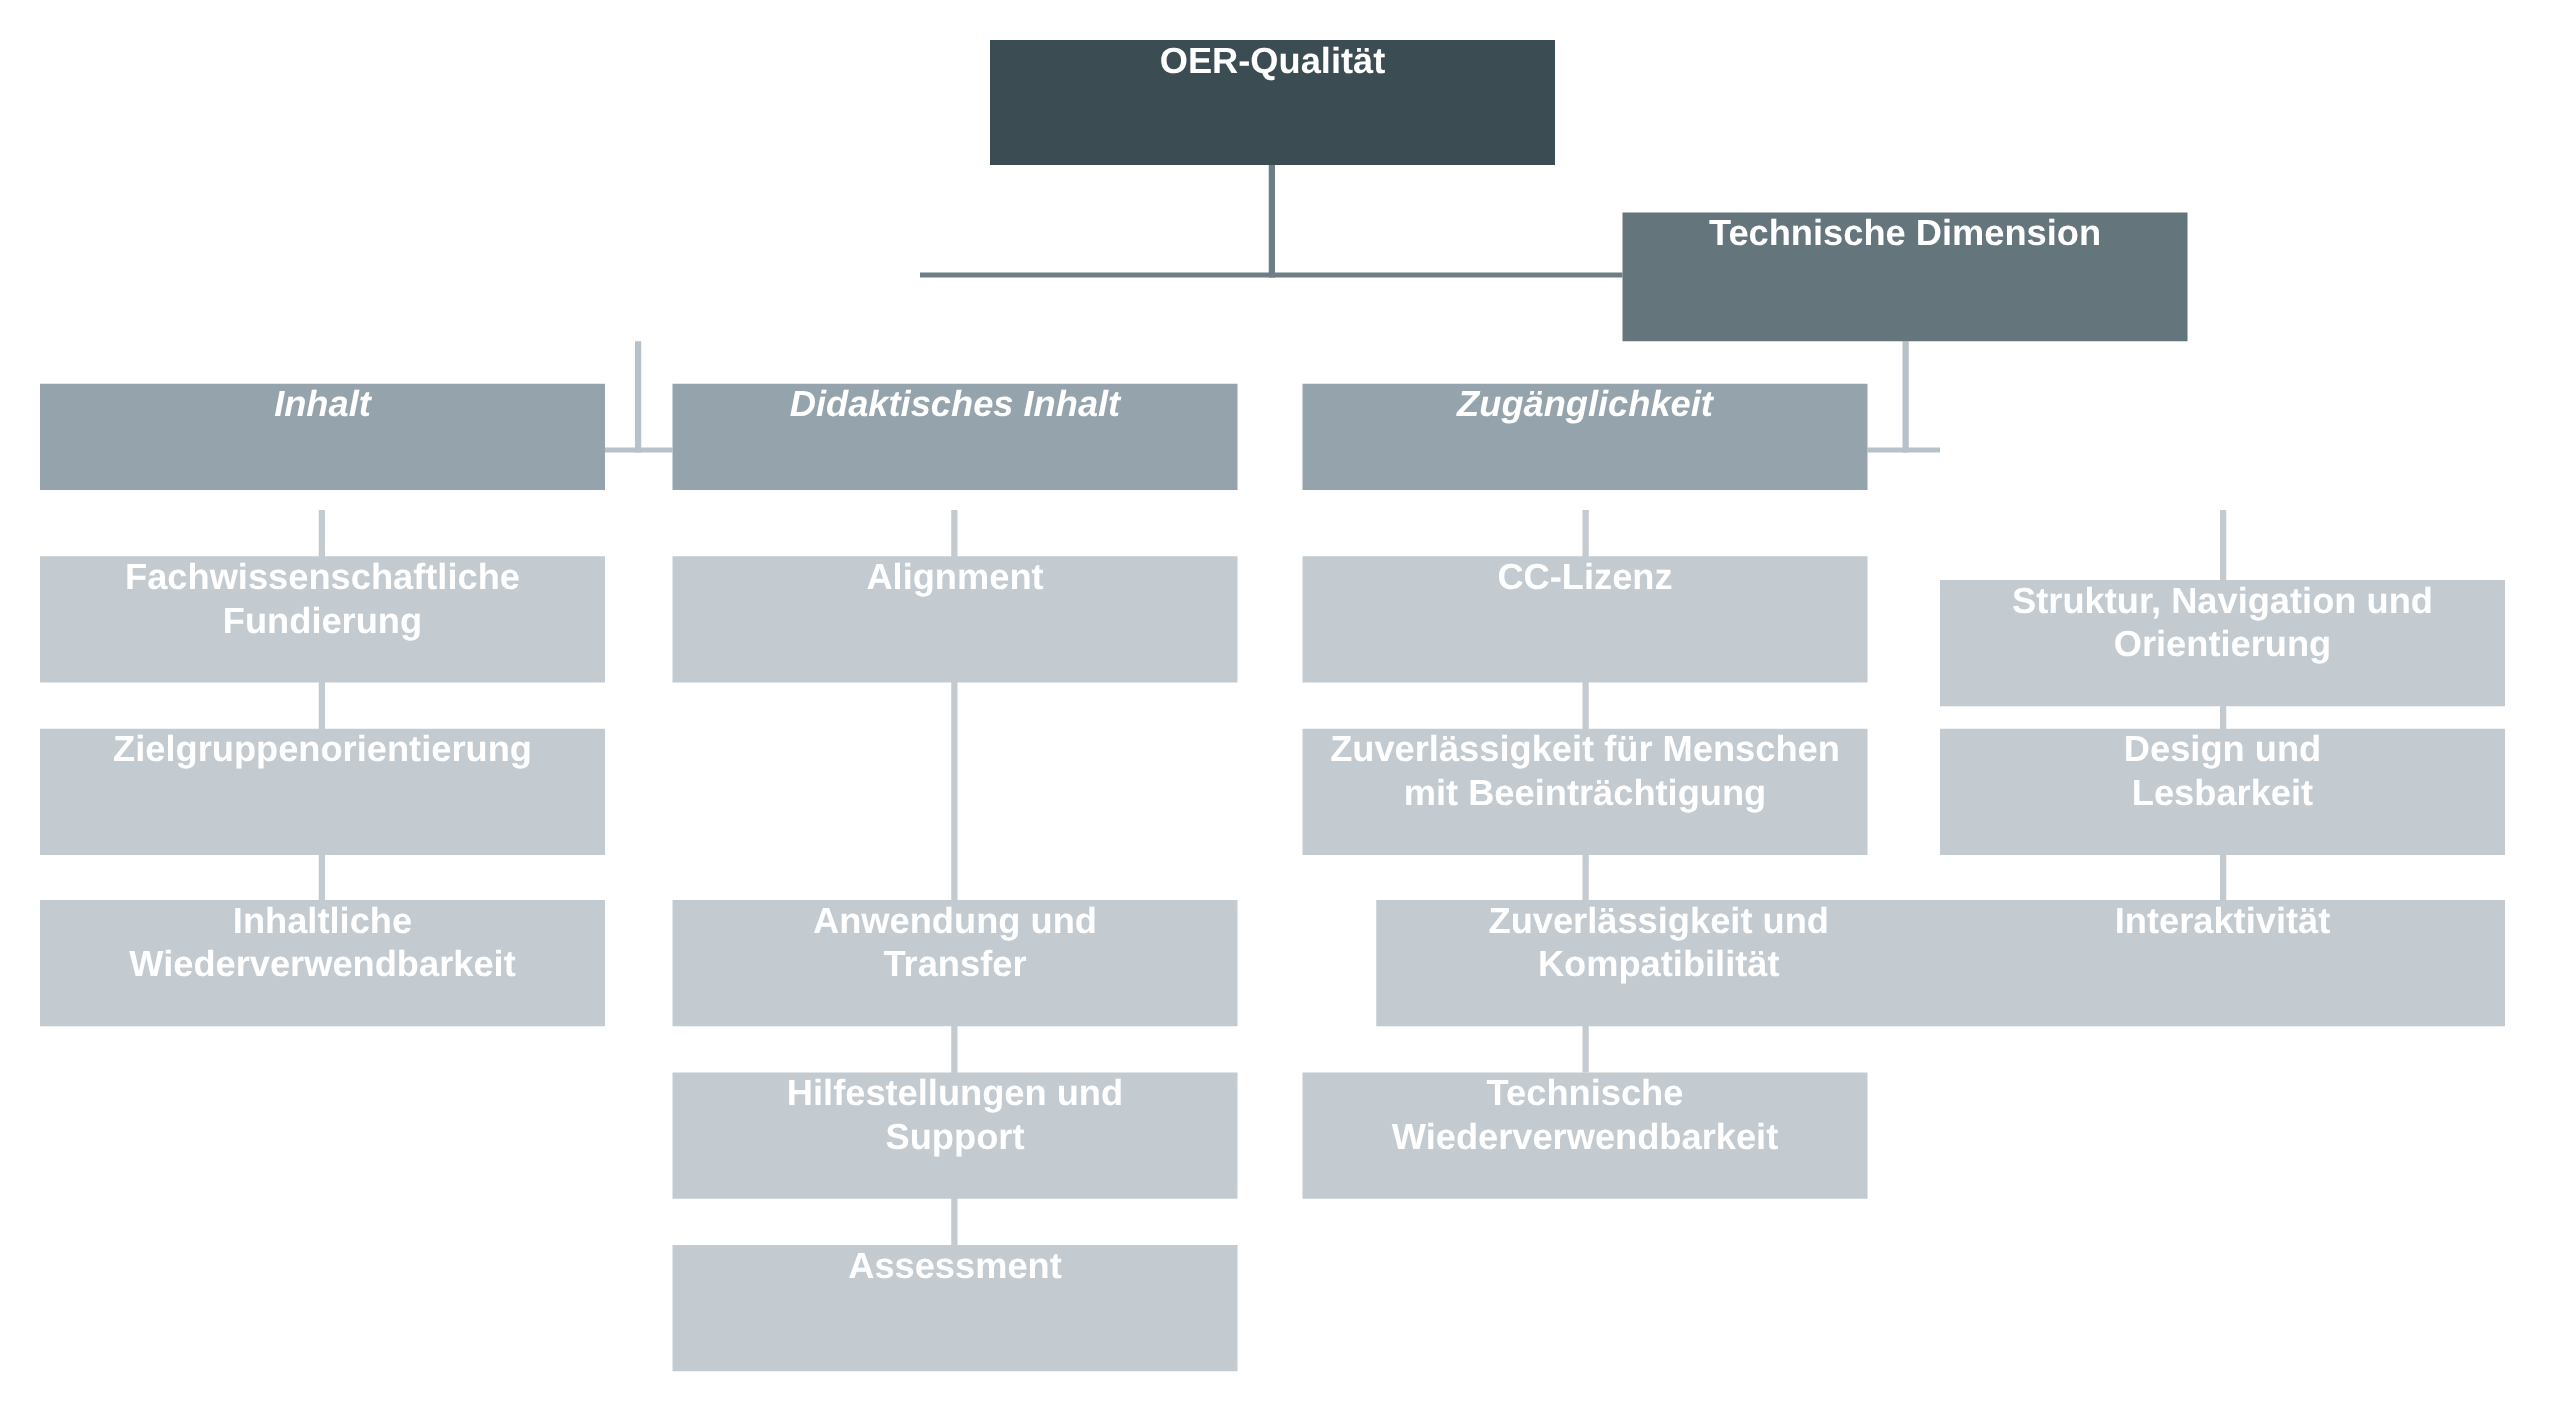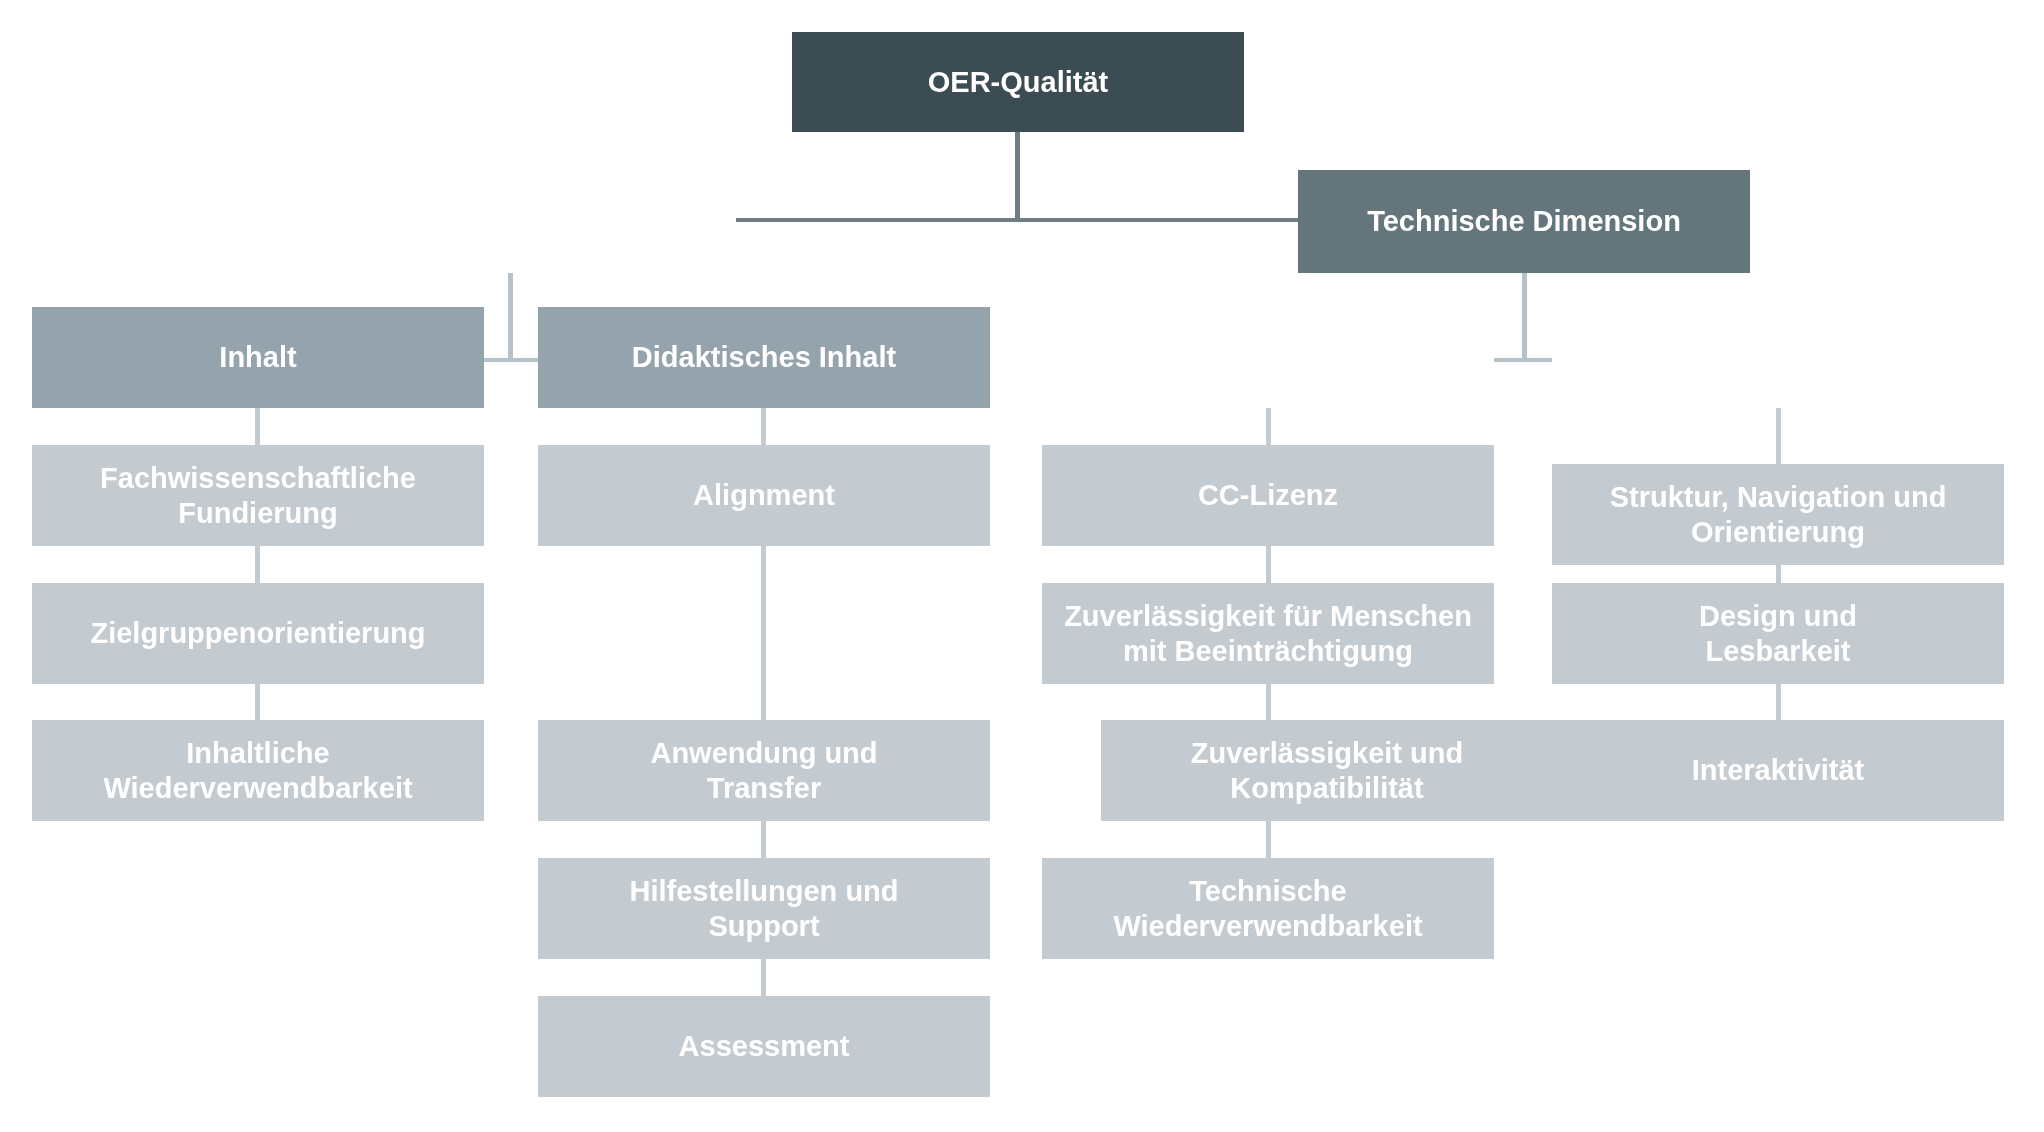--- a/index.html
+++ b/index.html
@@ -23,32 +23,32 @@
   }
   .line{position:absolute;z-index:0;}
   .line.dark{background:var(--line-dark);}
   .line.light{background:var(--line-light);}
   .line.child-line{background:var(--child-bg);}
   .node{
     position:absolute;
     z-index:1;
     width:452px;
     display:flex;
-    align-items:center;
+    align-items:flex-start;
     justify-content:center;
     text-align:center;
     color:var(--text);
     font-weight:700;
     font-size:29px;
     line-height:35px;
   }
   .node .lbl{white-space:pre-line;padding:0 10px;}
   .node.root-node{background:var(--root-bg);height:100px;}
   .node.dim-node{background:var(--dim-bg);height:103px;}
-  .node.header-node{background:var(--header-bg);height:101px;}
+  .node.header-node{background:var(--header-bg);height:85px;font-style:italic;}
   .node.child-node{background:var(--child-bg);height:101px;}
 </style>
 </head>
 <body>
 
 <div class="canvas">
 
   <div class="line dark" style="left:1015px;top:132px;width:5px;height:90px"></div>
   <div class="line dark" style="left:736px;top:218px;width:562px;height:4px"></div>
 
@@ -68,20 +68,23 @@
 
   <div class="node dim-node" style="left:1298px;top:170px">
     <span class="lbl">Technische Dimension</span>
   </div>
 
   <div class="node header-node" style="left:32px;top:307px">
     <span class="lbl">Inhalt</span>
   </div>
   <div class="node header-node" style="left:538px;top:307px">
     <span class="lbl">Didaktisches Inhalt</span>
+  </div>
+  <div class="node header-node" style="left:1042px;top:307px">
+    <span class="lbl">Zugänglichkeit</span>
   </div>
 
   <div class="node child-node" style="left:32px;top:445px">
     <span class="lbl">Fachwissenschaftliche
 Fundierung</span>
   </div>
   <div class="node child-node" style="left:32px;top:583px">
     <span class="lbl">Zielgruppenorientierung</span>
   </div>
   <div class="node child-node" style="left:32px;top:720px">

